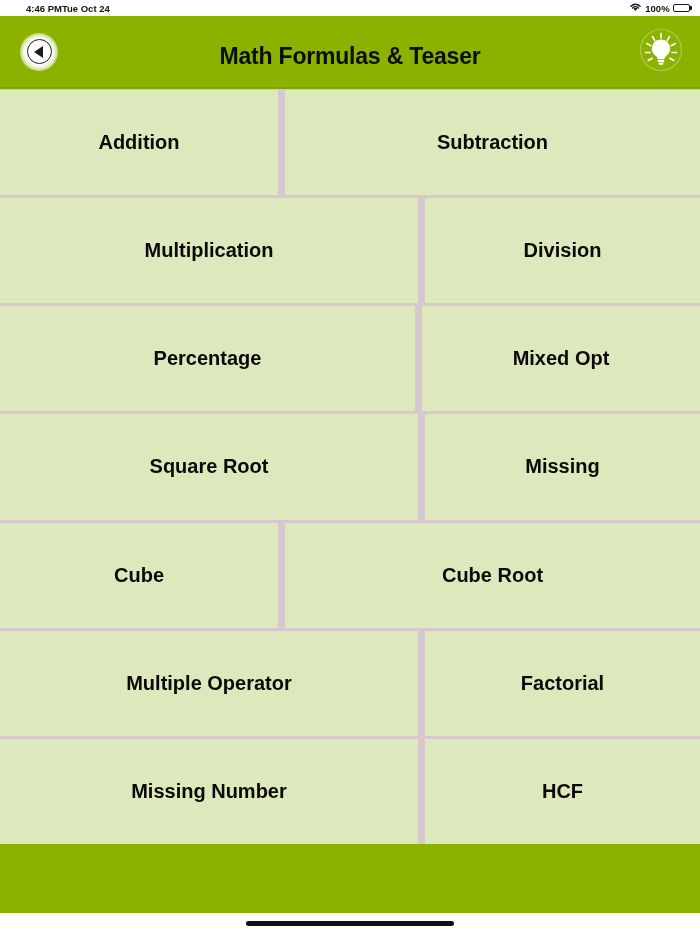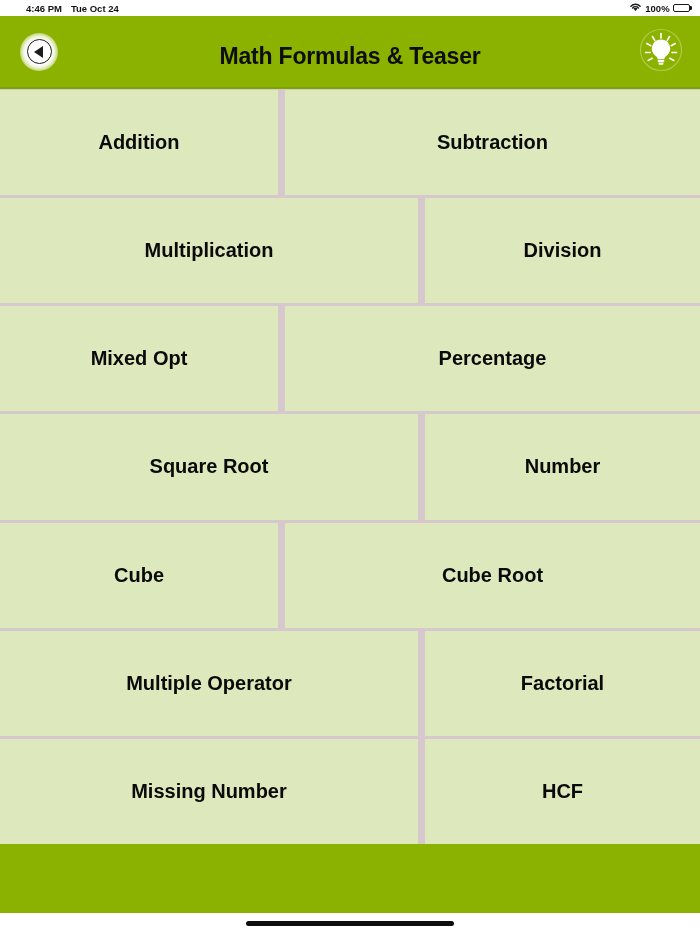--- a/index.html
+++ b/index.html
@@ -20,21 +20,21 @@
   .statusbar {
     height:16px;
     flex:0 0 16px;
     background:#ffffff;
     display:flex; align-items:center;
     padding:0 8px 0 26px;
     font-size:9.5px;
     color:#111;
     font-weight:bold;
   }
-  .sb-left { display:flex; align-items:center; gap:9px; }
+  .sb-left { display:flex; align-items:center; }
   .sb-spacer { flex:1 1 auto; }
   .sb-right { display:flex; align-items:center; gap:3px; }
   .wifi-icon { display:block; }
   .battery {
     display:flex; align-items:center;
   }
   .battery .body {
     width:17px; height:8.5px;
     border:1px solid #1a1a1a;
     border-radius:2px;
@@ -214,27 +214,27 @@
       <div class="cell w-narrow">Addition</div>
       <div class="cell w-rest">Subtraction</div>
     </div>
 
     <div class="grid-row">
       <div class="cell w-wide">Multiplication</div>
       <div class="cell w-rest">Division</div>
     </div>
 
     <div class="grid-row">
+      <div class="cell w-rest">Percentage</div>
       <div class="cell w-narrow">Mixed Opt</div>
-      <div class="cell w-rest">Percentage</div>
     </div>
 
     <div class="grid-row">
       <div class="cell w-wide">Square Root</div>
-      <div class="cell w-rest">Number</div>
+      <div class="cell w-rest">Missing</div>
     </div>
 
     <div class="grid-row">
       <div class="cell w-narrow">Cube</div>
       <div class="cell w-rest">Cube Root</div>
     </div>
 
     <div class="grid-row">
       <div class="cell w-wide">Multiple Operator</div>
       <div class="cell w-rest">Factorial</div>

